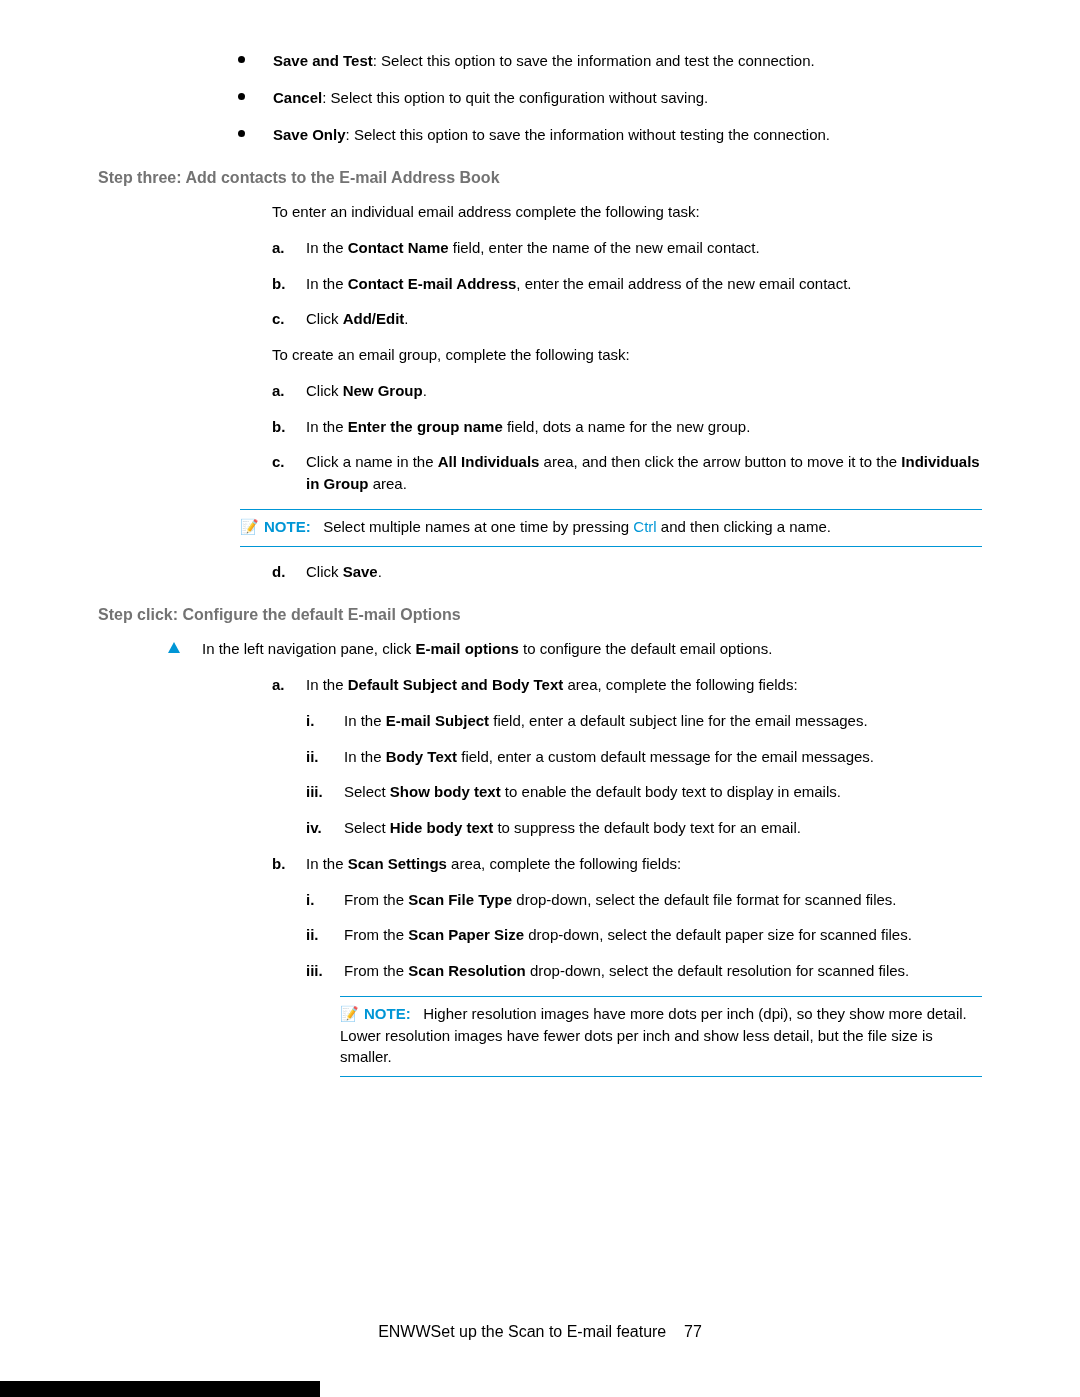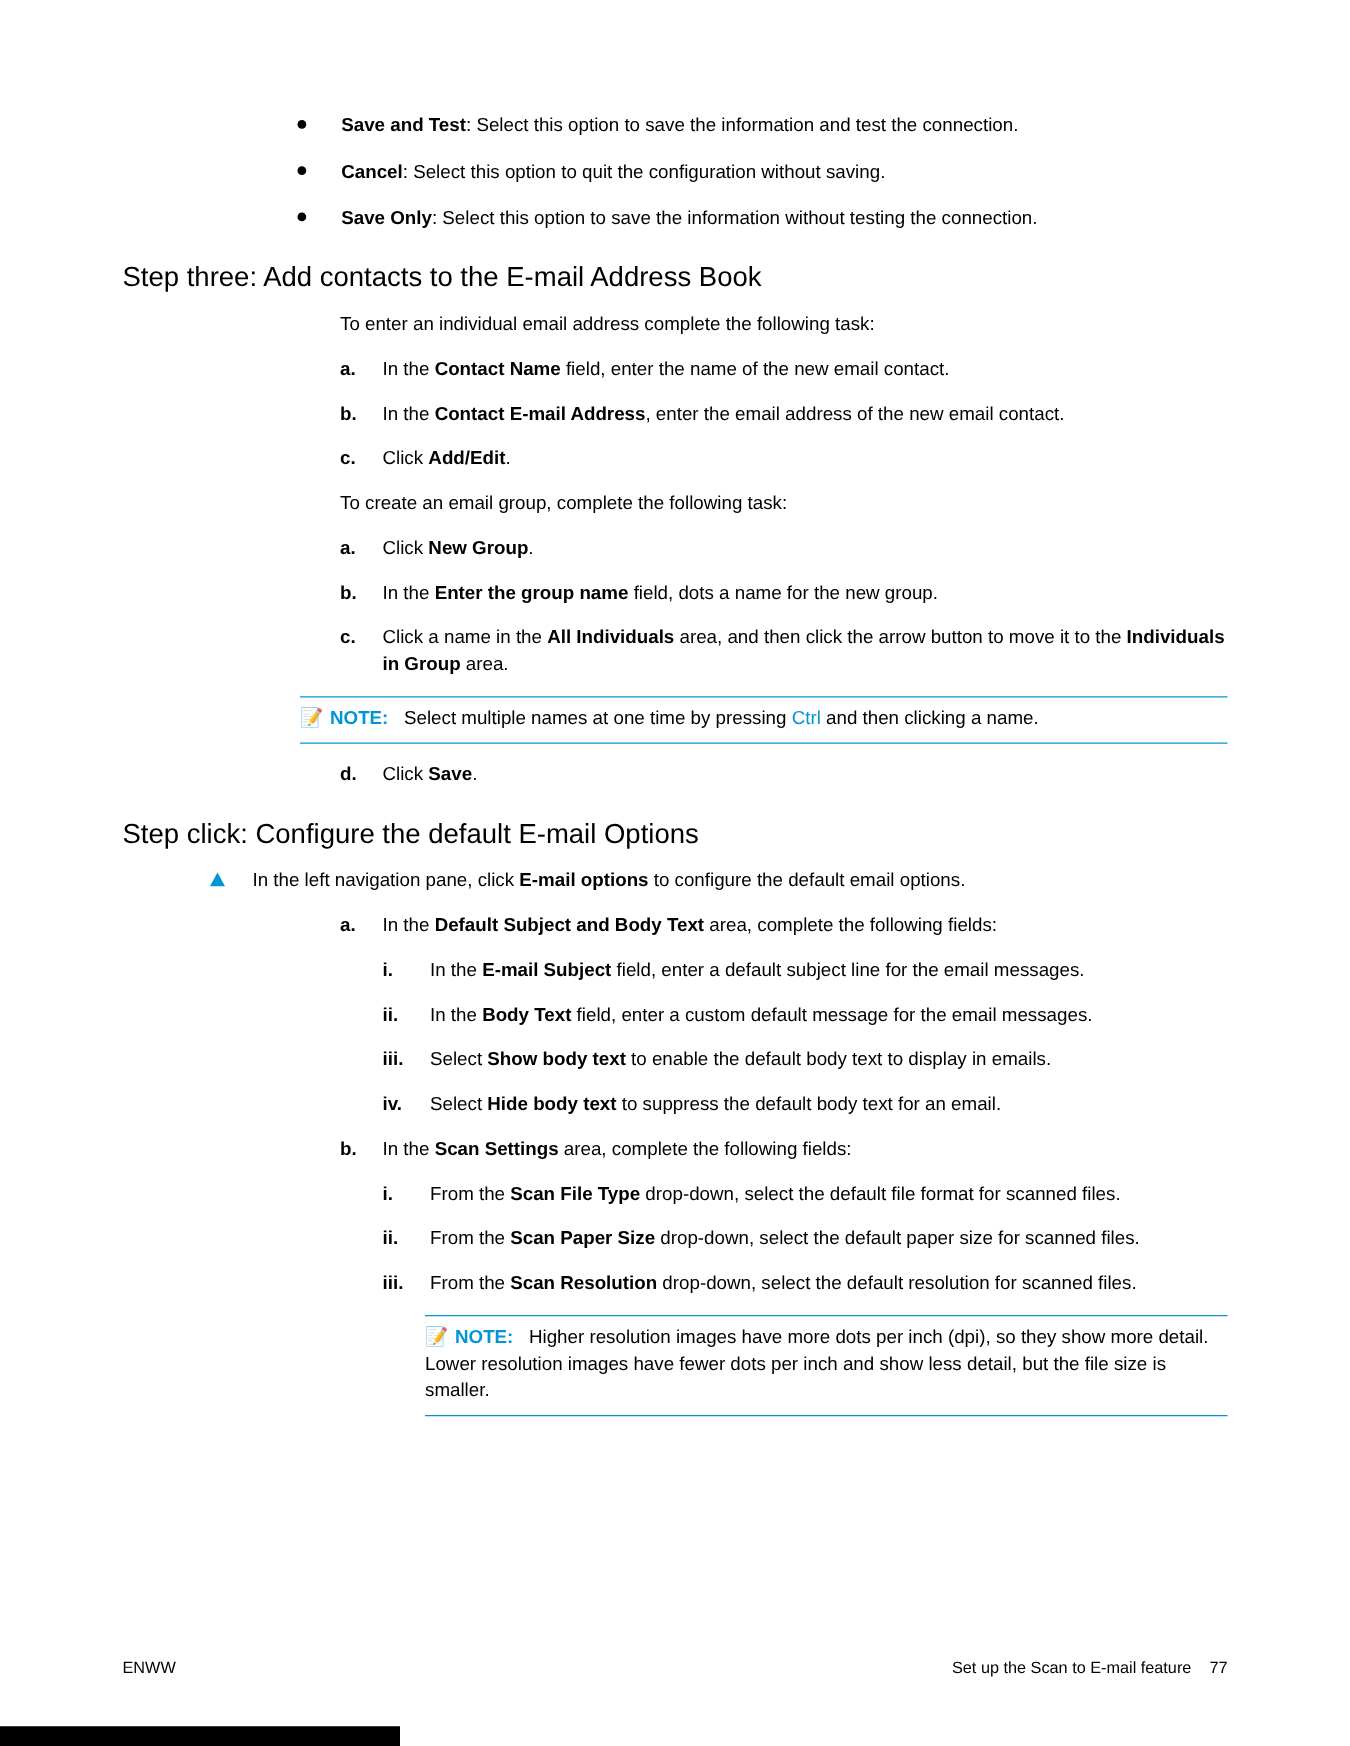--- a/index.html
+++ b/index.html
@@ -5,28 +5,28 @@
   body {
     font-family: Arial, Helvetica, sans-serif;
     font-size: 15px;
     color: #000;
     margin: 0;
     background: #fff;
   }
   .page {
     width: 1080px;
     min-height: 1397px;
-    padding: 90px 98px 40px 98px;
+    padding: 50px 98px 40px 98px;
     box-sizing: border-box;
     position: relative;
   }
   h2 {
-    font-size: 22px;
-    font-weight: normal;
-    color: #000000;
+    font-size: 16px;
+    font-weight: bold;
+    color: #737373;
     margin: 24px 0 14px 0;
   }
   .bullet-list {
     margin-left: 140px;
   }
   .bullet-row {
     display: flex;
     margin-bottom: 16px;
     line-height: 1.4;
   }
@@ -114,22 +114,22 @@
   .ctrl {
     color: #0096d6;
   }
   b { font-weight: bold; }
   .footer {
     position: absolute;
     bottom: 56px;
     left: 98px;
     right: 98px;
     display: flex;
-    justify-content: space-between;
-    font-size: 13px;
+    justify-content: center;
+    font-size: 16px;
   }
   .blackbox {
     position: absolute;
     left: 0;
     bottom: 0;
     width: 320px;
     height: 16px;
     background: #000;
   }
 </style>

